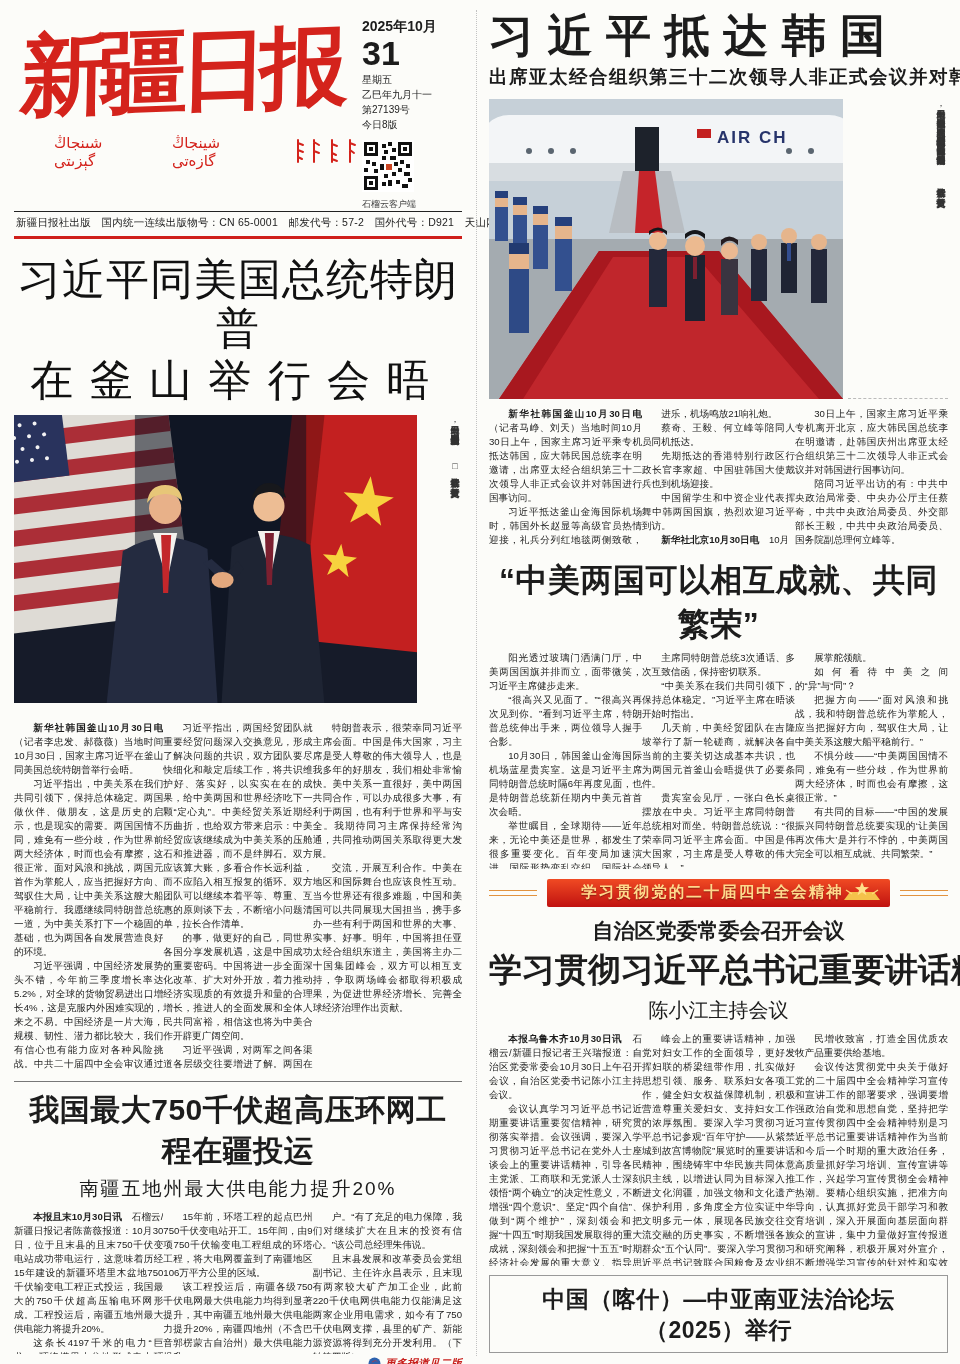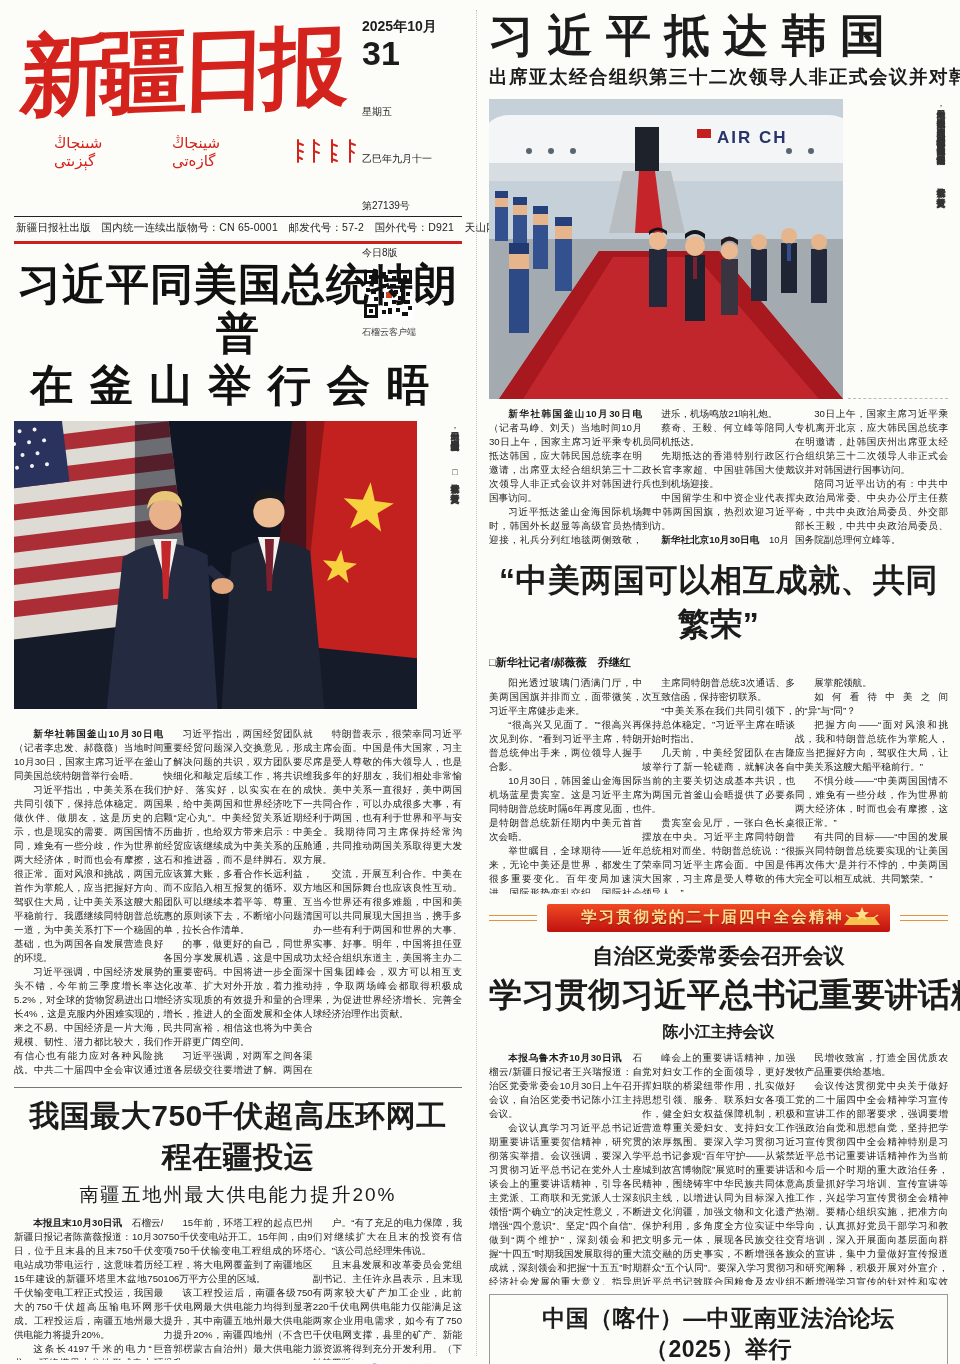--- a/index.html
+++ b/index.html
@@ -12,28 +12,28 @@
   
   .mast-row{display:flex;justify-content:space-between;height:206px;}
   .mast-left{display:flex;flex-direction:column;justify-content:flex-start;}
   .mast-title{font-family:"DejaVu Serif","Liberation Serif",serif;font-weight:bold;color:#d4231c;
               font-size:88px;line-height:1.05;letter-spacing:-8px;transform:rotate(-2deg) skewX(-3deg);
               margin:14px 0 0 6px;white-space:nowrap;}
   .mast-scripts{display:flex;align-items:center;gap:30px;color:#d4231c;margin:18px 0 0 40px;font-size:15px;font-weight:normal;}
   .dateblock{width:100px;flex:none;padding-top:8px;}
   .dateblock .month{font-size:14px;font-weight:bold;}
   .dateblock .day{font-size:34px;font-weight:bold;line-height:1.05;}
-  .dateblock .small{font-size:10px;line-height:1.5;margin-top:32px;}
+  .dateblock .small{font-size:10px;line-height:1.5;}
   .qr{margin:8px auto 2px;}
   .qr-label{font-size:9px;color:#444;}
   .publine{border-top:1.5px solid #222;border-bottom:3px solid #cf1f1b;padding:4px 2px 6px;
            font-size:10.5px;letter-spacing:.2px;white-space:nowrap;}
 
   
-  .lead-head{margin:16px 0 8px;text-align:center;font-weight:700;color:#111;}
+  .lead-head{margin:16px 0 8px;text-align:center;font-weight:400;color:#111;}
   .lead-head .l1{font-size:43px;line-height:1.15;letter-spacing:1px;}
   .lead-head .l2{font-size:43px;line-height:1.25;letter-spacing:.38em;}
 
   
   .photo-row{display:flex;gap:5px;}
   .vcap{writing-mode:vertical-rl;text-orientation:upright;font-family:"Liberation Serif","DejaVu Serif",serif;
         font-size:9px;line-height:1.6;color:#333;padding:4px 0;}
   .vcap .credit{font-weight:bold;margin-top:14px;}
   .photo1{height:288px;margin-bottom:4px;}
   .photo1 svg{flex:1;height:100%;}
@@ -73,21 +73,21 @@
   .banner-row{display:flex;align-items:center;gap:10px;margin:10px 0 2px;}
   .banner-line{flex:1;height:4px;border-top:1px solid #e2933f;border-bottom:1px solid #e2933f;}
   .banner{position:relative;background:linear-gradient(180deg,#f04a23,#c01210);color:#ffd98c;
           font-weight:bold;font-size:15.5px;letter-spacing:2px;padding:3px 46px 4px 34px;border-radius:2px;
           text-shadow:0 1px 1px rgba(0,0,0,.35);white-space:nowrap;}
   .banner svg{position:absolute;right:6px;top:1px;}
 
   .plenum-kicker{text-align:center;font-size:21px;font-weight:bold;margin:8px 0 0;}
   .plenum-head{text-align:center;font-family:"DejaVu Serif","Liberation Serif",serif;
                font-size:33px;font-weight:900;margin:3px 0 0;white-space:nowrap;}
-  .plenum-sub{text-align:center;font-size:16px;font-weight:bold;margin:4px 0 8px;}
+  .plenum-sub{text-align:center;font-size:20px;font-weight:normal;margin:4px 0 8px;}
   .plenum-cols{height:234px;}
 </style>
 </head>
 <body>
 
 <div class="page">
 
   <div class="half-left">
 
     <div class="mast-row">
@@ -391,21 +391,20 @@
           <p>中国留学生和中资企业代表挥舞中韩两国国旗，热烈欢迎习近平到访。</p>
           <p><strong>新华社北京10月30日电</strong>　10月</p>
         </div>
       <div class="col">
           <p>30日上午，国家主席习近平乘专机离开北京，应大韩民国总统李在明邀请，赴韩国庆州出席亚太经合组织第三十二次领导人非正式会议并对韩国进行国事访问。</p>
           <p>陪同习近平出访的有：中共中央政治局常委、中央办公厅主任蔡奇，中共中央政治局委员、外交部部长王毅，中共中央政治局委员、国务院副总理何立峰等。</p>
         </div>
     </div>
 
     <div class="pros-head">“中美两国可以相互成就、共同繁荣”</div>
-    <div class="pros-byline">□新华社记者/郝薇薇　乔继红</div>
     <div class="cols pros-cols">
       <div class="col">
           <p>阳光透过玻璃门洒满门厅，中美两国国旗并排而立，面带微笑，习近平主席健步走来。</p>
           <p>“很高兴又见面了。”“很高兴再次见到你。”看到习近平主席，特朗普总统伸出手来，两位领导人握手合影。</p>
           <p>10月30日，韩国釜山金海国际机场蓝星贵宾室。这是习近平主席同特朗普总统时隔6年再度见面，也是特朗普总统新任期内中美元首首次会晤。</p>
           <p>举世瞩目，全球期待——近年来，无论中美还是世界，都发生了很多重要变化。百年变局加速演进，国际形势变乱交织，国际社会比以往任何时候都更需要一个稳定的中美关系。</p>
         </div>
       <div class="col">
           <p>主席同特朗普总统3次通话、多次互致信函，保持密切联系。</p>
           <p>“中美关系在我们共同引领下，保持总体稳定。”习近平主席在晤谈开始时指出。</p>

